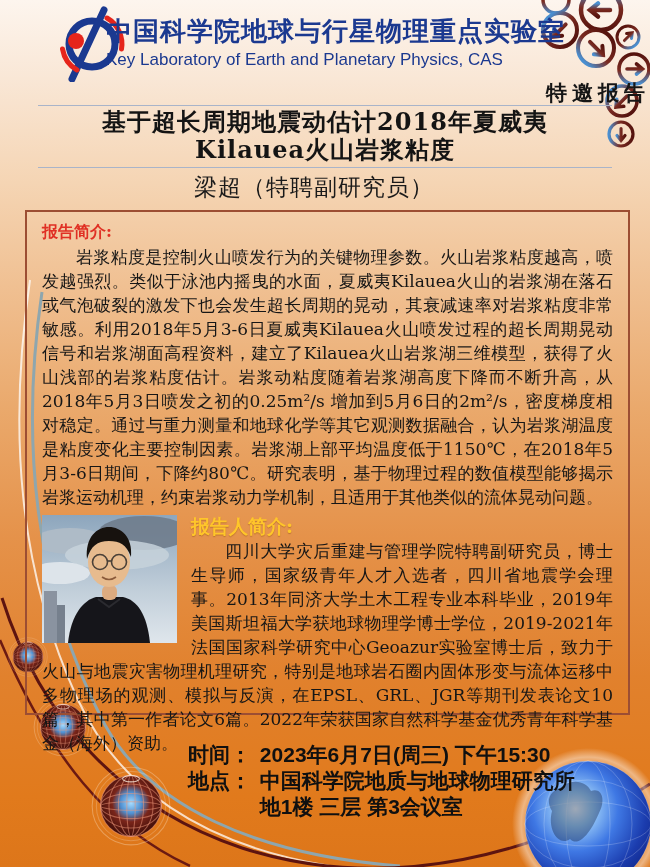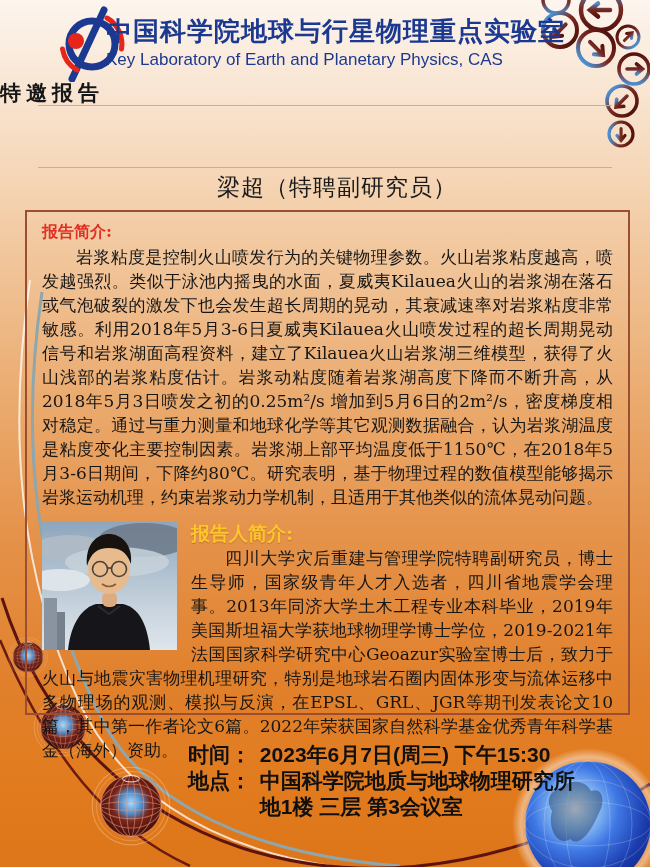--- a/index.html
+++ b/index.html
@@ -12,38 +12,38 @@
     padding-left:40px;
   }
   .deco{position:absolute; left:0; top:0; z-index:1;}
   .layer{position:absolute; z-index:2;}
 
   
   .logo{position:absolute; left:52px; top:6px;}
   .org{position:absolute; left:106px; top:14px; color:#1b3990;}
   .org-cn{font-family:"Liberation Sans",sans-serif; font-weight:bold; font-size:26px; line-height:34px; letter-spacing:1px;}
   .org-en{font-family:"Liberation Sans",sans-serif; font-weight:normal; font-size:17px; line-height:23px;}
-  .report-type{position:absolute; left:0; top:79px; width:650px; text-align:left;
+  .report-type{position:absolute; left:0; top:79px; width:650px; text-align:right;
     font-family:"Liberation Sans",sans-serif; font-weight:bold; font-size:21px; letter-spacing:5px; color:#161616;}
   .divider{position:absolute; height:1px; background:#a9b4c9;}
   .d1{left:38px; top:105px; width:574px;}
   .d2{left:38px; top:167px; width:574px;}
 
   
   .title-block{position:absolute; left:0; top:108px; width:650px; text-align:center;
     font-weight:bold; font-size:24px; line-height:28px; color:#141414; letter-spacing:1px;}
   .speaker-line{position:absolute; left:0; top:172px; width:628px; text-align:center;
-    font-size:23px; color:#1a1a1a; letter-spacing:1px;margin-left:23px;}
+    font-size:23px; color:#1a1a1a; letter-spacing:1px;}
 
   
   .main-box{position:absolute; left:25px; top:210px; width:605px; height:505px;
     border:2px solid #9c4e33; box-sizing:border-box; padding:7px 15px 6px 15px;}
   .abs-label{color:#e03024; font-weight:bold; font-size:16px; line-height:26px;}
   .abs-text{font-size:17px; line-height:24px; text-align:justify; text-indent:2em; color:#161616; margin:0;}
-  .bio{margin-top:11px;}
+  .bio{margin-top:4px;}
   .photo{float:left; width:135px; height:128px; margin:2px 14px 6px 0; display:block;}
   .bio-label{color:#ffc62a; font-weight:bold; font-size:19px; line-height:26px;
     text-shadow:0 1px 1px rgba(120,60,0,0.35);}
   .bio-text{font-size:17px; line-height:24px; text-align:justify; text-indent:2em; color:#161616; margin:0;}
 
   
   .event{position:absolute; left:168px; top:742px;
     font-family:"Liberation Sans",sans-serif; font-weight:bold; font-size:21px; line-height:26px; color:#101010;}
   .event-row{white-space:nowrap;}
   .elabel{display:inline-block; width:66px;margin-left:20px;}
@@ -161,20 +161,24 @@
     <path d="M 55,12 A 30 30 0 0 1 69.5,43" fill="none" stroke="#e6251b" stroke-width="5" stroke-linecap="round"></path>
     <path d="M 25,64 A 30 30 0 0 1 10.5,43" fill="none" stroke="#e6251b" stroke-width="5" stroke-linecap="round"></path>
   </svg>
   <div class="org layer">
     <div class="org-cn">中国科学院地球与行星物理重点实验室</div>
     <div class="org-en">Key Laboratory of Earth and Planetary Physics, CAS</div>
   </div>
   <div class="report-type layer">特邀报告</div>
   <div class="divider d1 layer"></div>
 
+  <div class="title-block layer">
+    <div>基于超长周期地震动估计2018年夏威夷</div>
+    <div>Kilauea火山岩浆粘度</div>
+  </div>
   <div class="divider d2 layer"></div>
   <div class="speaker-line layer">梁超（特聘副研究员）</div>
 
   <section class="main-box layer">
     <div class="abs-label">报告简介:</div>
     <p class="abs-text">岩浆粘度是控制火山喷发行为的关键物理参数。火山岩浆粘度越高，喷发越强烈。类似于泳池内摇曳的水面，夏威夷Kilauea火山的岩浆湖在落石或气泡破裂的激发下也会发生超长周期的晃动，其衰减速率对岩浆粘度非常敏感。利用2018年5月3-6日夏威夷Kilauea火山喷发过程的超长周期晃动信号和岩浆湖面高程资料，建立了Kilauea火山岩浆湖三维模型，获得了火山浅部的岩浆粘度估计。岩浆动粘度随着岩浆湖高度下降而不断升高，从2018年5月3日喷发之初的0.25m²/s 增加到5月6日的2m²/s，密度梯度相对稳定。通过与重力测量和地球化学等其它观测数据融合，认为岩浆湖温度是粘度变化主要控制因素。岩浆湖上部平均温度低于1150℃，在2018年5月3-6日期间，下降约80℃。研究表明，基于物理过程的数值模型能够揭示岩浆运动机理，约束岩浆动力学机制，且适用于其他类似的流体晃动问题。</p>
 
     <div class="bio">
       <svg class="photo" viewBox="0 0 135 128">
         <defs>

